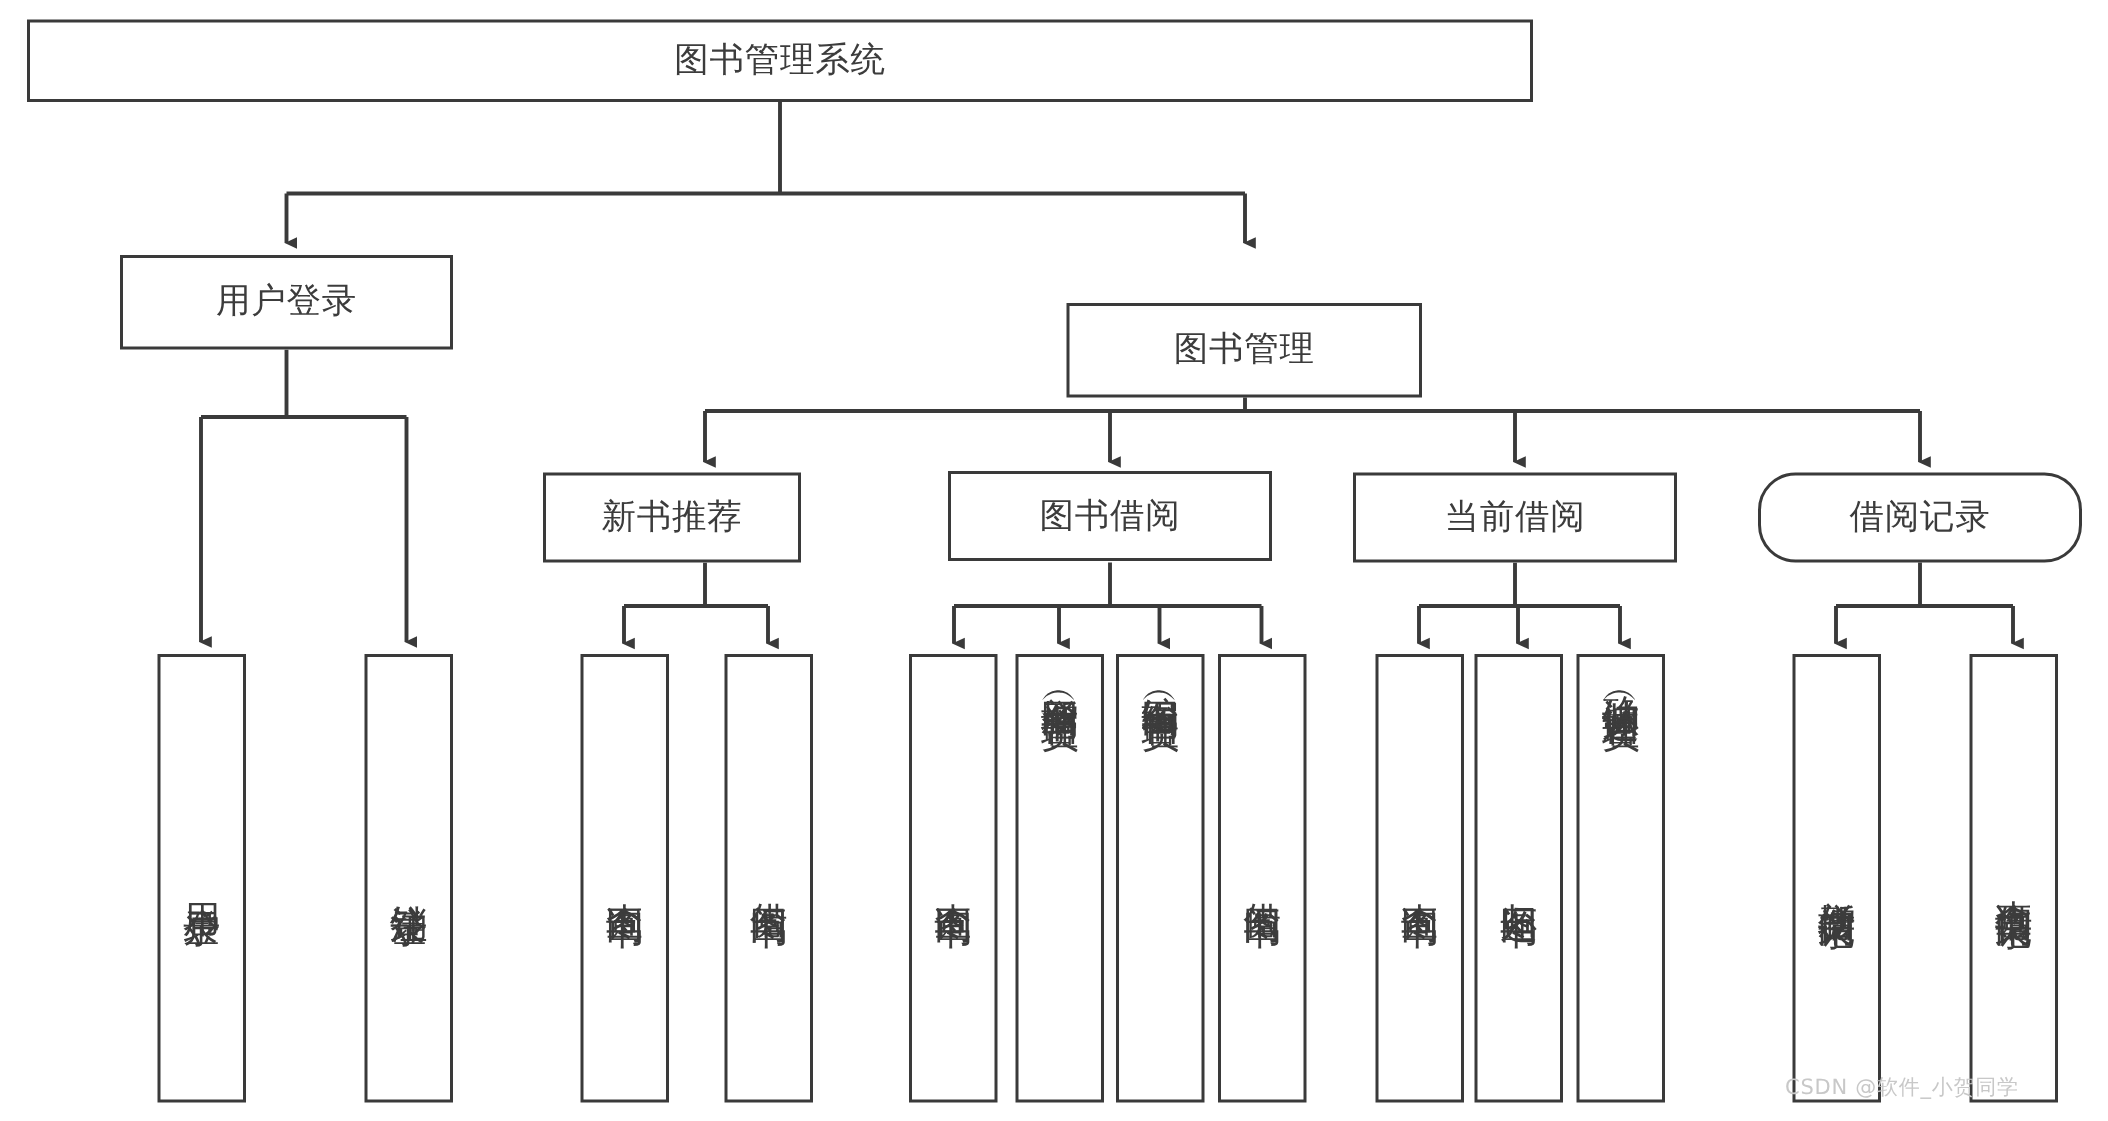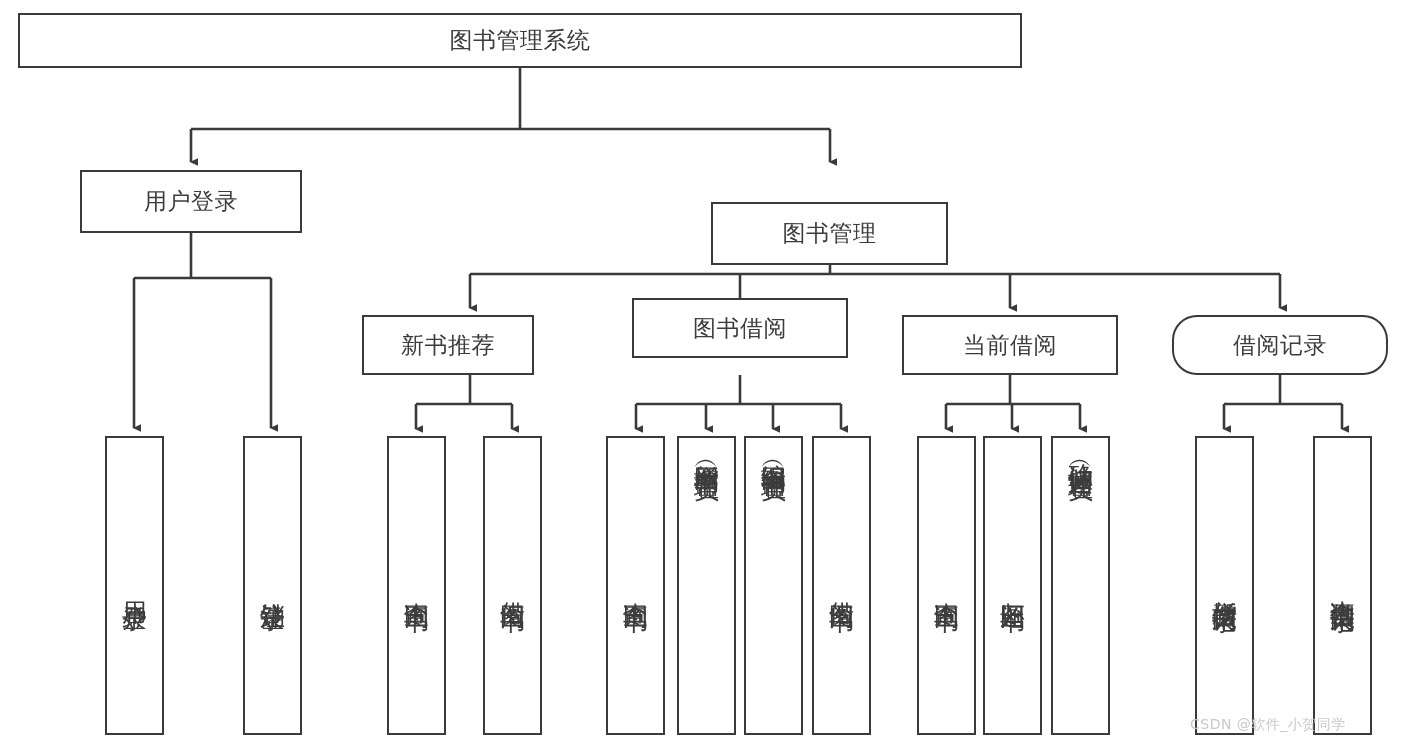--- a/index.html
+++ b/index.html
@@ -140,21 +140,21 @@
   </div>
 
   <div class="node horizontal" style="left:711px; top:170px; width:237px; height:63px;margin-top:32px;">
     <span class="node-label">图书管理</span>
   </div>
 
   <div class="node horizontal" style="left:362px; top:315px; width:172px; height:60px;">
     <span class="node-label">新书推荐</span>
   </div>
 
-  <div class="node horizontal" style="left:632px; top:298px; width:216px; height:60px;">
+  <div class="node horizontal" style="left:632px; top:314px; width:216px; height:60px;">
     <span class="node-label">图书借阅</span>
   </div>
 
   <div class="node horizontal" style="left:902px; top:315px; width:216px; height:60px;">
     <span class="node-label">当前借阅</span>
   </div>
 
   <div class="node horizontal" style="left:1172px; top:315px; width:216px; height:60px;border-radius:25px;">
     <span class="node-label">借阅记录</span>
   </div>

